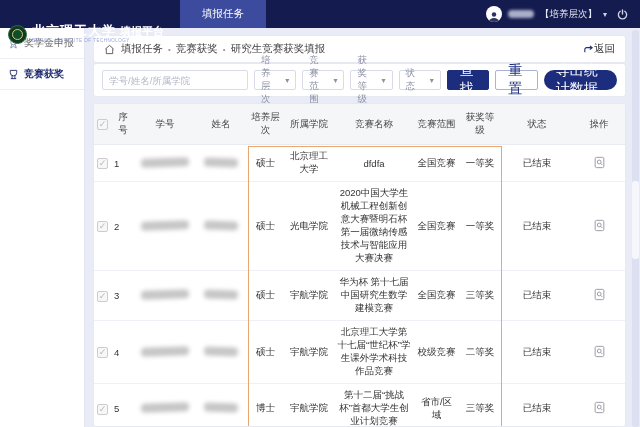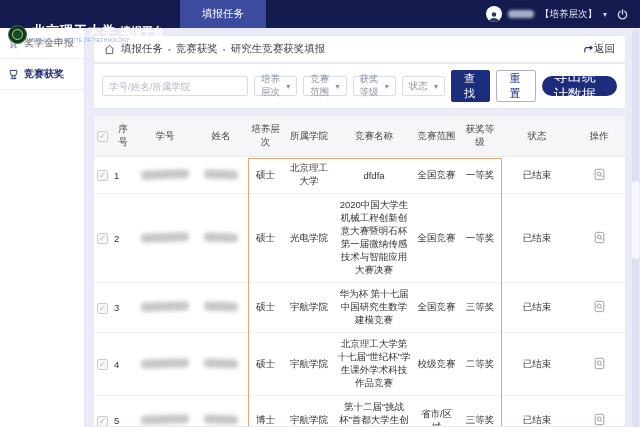--- a/index.html
+++ b/index.html
@@ -35,21 +35,21 @@
   .card { background:#fff; border:1px solid #e7e9f2; border-radius:3px; }
 
   .crumbbar { display:flex; align-items:center; padding:6px 10px; font-size:10.5px; color:#444; }
   .crumb-sep { margin:0 5px; color:#999; font-size:8px; }
   .back-btn { margin-left:auto; display:flex; align-items:center; gap:0; color:#333; cursor:pointer; }
 
   .filterbar { display:flex; align-items:center; gap:6px; padding:6px 8px; }
   .search-input { width:150px; height:20px; border:1px solid #d9dce8; border-radius:2px; font-size:9.5px; padding:0 6px; color:#333; font-family:inherit; }
   .search-input::placeholder { color:#b3b8c9; }
   .select { height:20px; border:1px solid #d9dce8; border-radius:2px; display:flex; align-items:center; gap:6px; padding:0 6px; color:#8a90a5; font-size:9.5px; cursor:pointer; background:#fff; }
-  .btn { height:32px; padding:0 12px; border-radius:2px; font-size:11px; display:flex; align-items:center; cursor:pointer; }
+  .btn { height:20px; padding:0 12px; border-radius:2px; font-size:14px; display:flex; align-items:center; cursor:pointer; }
   .btn-primary { background:#1d2d7d; color:#fff; border:1px solid #1d2d7d; }
   .btn-outline { background:#fff; color:#1d2d7d; border:1px solid #aab2d8; }
   .btn-export { margin-left:auto; background:#1d2d7d; color:#fff; border-radius:10px; height:20px; padding:0 12px; font-size:14px; display:flex; align-items:center; cursor:pointer; }
 
   .table-card { margin-top:6px; flex:1; overflow:hidden; position:relative; }
   table { border-collapse:collapse; table-layout:fixed; width:100%; }
   th,td { font-size:9.5px; padding:5px 3px; text-align:center; vertical-align:middle; word-break:break-all; }
   thead th { background:#f5f6f8; color:#444; font-weight:normal; border-bottom:1px solid #e8eaf2; padding:7px 3px; }
   tbody td { border-bottom:1px solid #eff0f5; color:#333; }
   th.al, td.al { text-align:left; }

